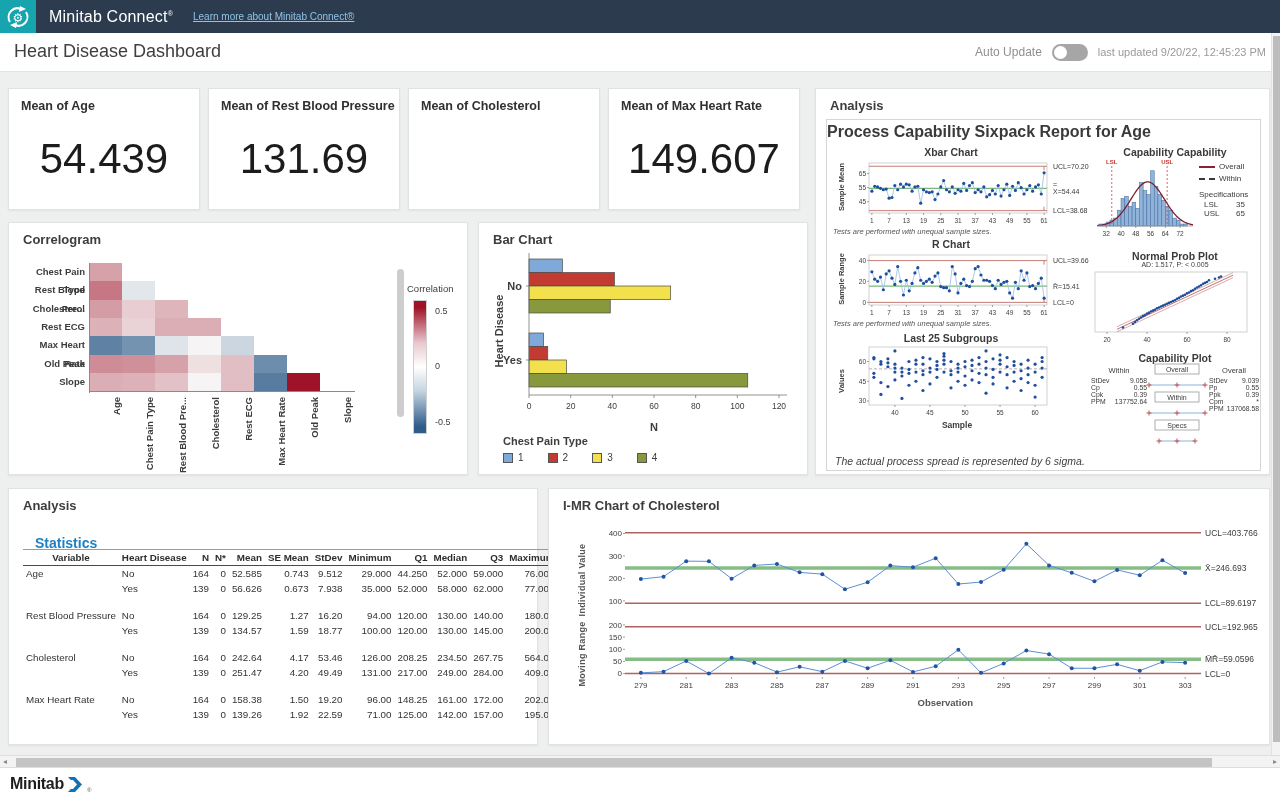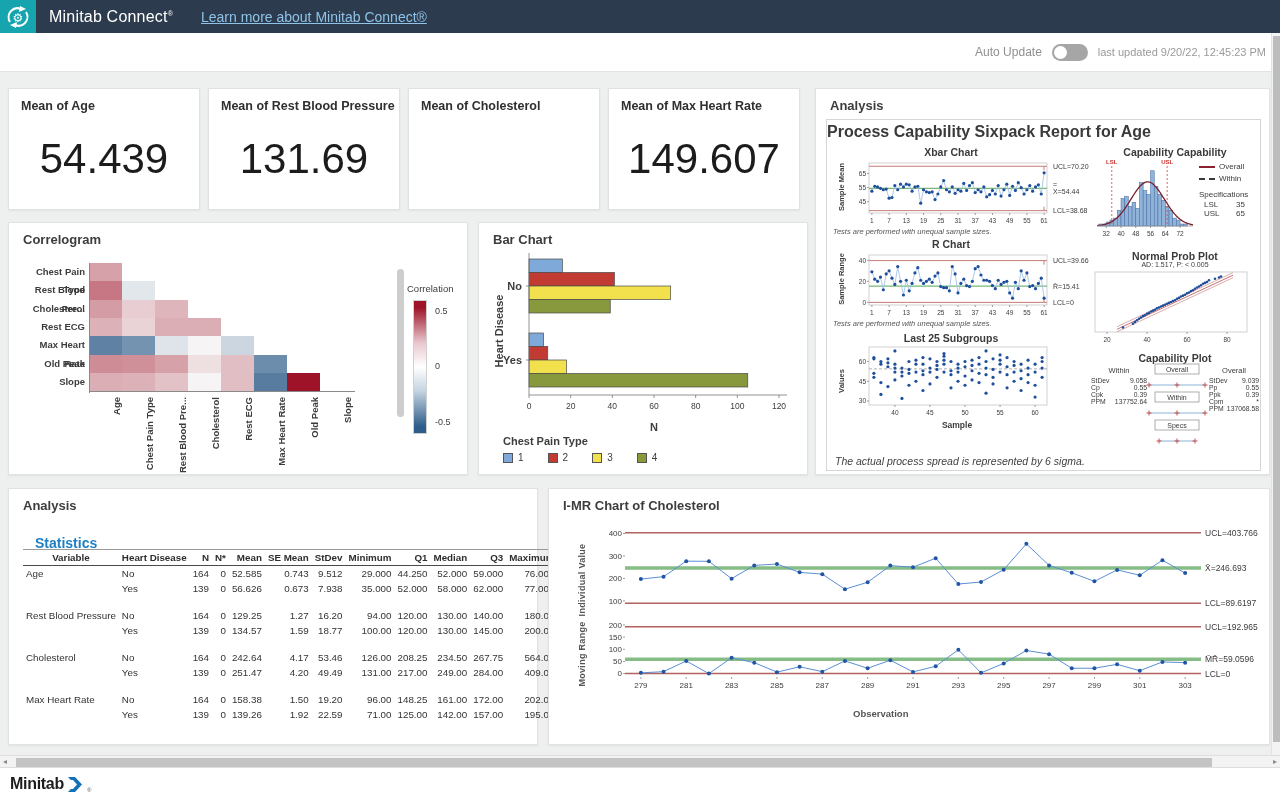--- a/index.html
+++ b/index.html
@@ -5,21 +5,21 @@
 *{box-sizing:border-box}
 body{margin:0;font-family:"Liberation Sans",sans-serif;background:#e8eaea}
 .app{position:relative;width:1280px;height:802px;background:#eef0f0;overflow:hidden}
 svg{display:block;overflow:visible}
 svg text{font-family:"Liberation Sans",sans-serif}
 
 .topnav{position:absolute;left:0;top:0;width:100%;height:33px;background:#2c3b4d;display:flex;align-items:center}
 .logo-box{width:36px;height:33px;background:#16a4ae;display:flex;align-items:center;justify-content:center;cursor:pointer}
 .brand{color:#fff;font-size:16px;margin-left:13px;font-weight:400;letter-spacing:.2px}
 .brand sup{font-size:7px}
-.learn-link{color:#8fc3e8;font-size:14px;margin-left:28px;text-decoration:underline;cursor:pointer}
+.learn-link{color:#8fc3e8;font-size:10px;margin-left:20px;text-decoration:underline;cursor:pointer}
 
 .pagehead{position:absolute;left:0;top:33px;width:100%;height:39px;background:#fff;border-bottom:1px solid #e3e3e3}
 .pagehead h1{margin:0;position:absolute;left:14px;top:8px;font-size:18px;font-weight:400;color:#3f3f3f}
 .head-right{position:absolute;right:14px;top:0;height:100%;display:flex;align-items:center;gap:10px}
 .au-label{font-size:12px;color:#8f8f8f}
 .toggle{width:36px;height:17px;border-radius:9px;background:#a6a6a6;position:relative;cursor:pointer}
 .toggle .knob{position:absolute;left:2px;top:2px;width:13px;height:13px;border-radius:50%;background:#fff}
 .updated{font-size:11px;color:#9a9a9a}
 
 .card{position:absolute;top:88px;width:192px;height:122px;background:#fff;border:1px solid #e2e2e2;box-shadow:0 1px 2px rgba(0,0,0,.06)}
@@ -93,21 +93,21 @@
 #stats-table{position:absolute;left:14px;top:60px;width:502px;border-collapse:collapse}
 #stats-table th{font-size:9.8px;font-weight:700;color:#2e2e2e;padding:2px 3px;border-top:1px solid #9a9a9a;border-bottom:1.5px solid #4a4a4a;text-align:right;white-space:nowrap}
 #stats-table th.l{text-align:center}
 #stats-table td{font-size:9.8px;color:#333;padding:2px 3px;text-align:right;white-space:nowrap}
 #stats-table td.l{text-align:left}
 #stats-table tr.gap td{padding:0;height:12px}
 
 #imr{position:absolute;left:46px;top:30px;width:664px;height:178px}
 .imr-yl{position:absolute;white-space:nowrap;font-size:9px;font-weight:700;color:#555;transform:rotate(-90deg) translateX(-50%);transform-origin:0 0;letter-spacing:.3px}
 #imr-yl1{left:28px;top:91px}#imr-yl2{left:28px;top:165px}
-.imr-xlab{position:absolute;left:304px;top:219px;width:120px;text-align:left;font-size:9.5px;font-weight:700;color:#555}
+.imr-xlab{position:absolute;left:304px;top:208px;width:120px;text-align:right;font-size:9.5px;font-weight:700;color:#555}
 
 .hscroll{position:absolute;left:0;top:755px;width:1280px;height:13px;background:#f3f3f3;border-top:1px solid #dedede;border-bottom:1px solid #dedede;cursor:pointer}
 .hthumb{position:absolute;left:16px;top:2px;width:1196px;height:9px;background:#c4c4c4}
 .harrow{position:absolute;top:1px;font-size:8px;color:#8a8a8a}
 .vscroll{position:absolute;left:1271px;top:33px;width:9px;height:722px;background:#f3f3f3;border-left:1px solid #e2e2e2;cursor:pointer}
 .vthumb{position:absolute;left:1px;top:3px;width:7px;height:706px;background:#bdbdbd}
 .footer{position:absolute;left:0;top:768px;width:100%;height:34px;background:#fff}
 .m-logo{position:absolute;left:10px;top:7px;display:flex;align-items:flex-end;gap:3px}
 .m-logo .txt{font-size:16px;font-weight:700;color:#1d1d1f;letter-spacing:-.3px}
 .m-logo sup{font-size:6px;color:#555;margin-top:1px}
@@ -127,20 +127,21 @@
           <polygon points="11,24 5,21 12,18" fill="#fff"></polygon>
           <text x="13" y="17.5" font-size="12" text-anchor="middle" fill="#fff">⚙</text>
         </svg>
       </span>
     </div>
     <div class="brand"><span>Minitab Connect</span><sup>®</sup></div>
     <a class="learn-link">Learn more about Minitab Connect®</a>
   </header>
 
   <div class="pagehead">
+    <h1>Heart Disease Dashboard</h1>
     <div class="head-right">
       <span class="au-label">Auto Update</span>
       <div class="toggle">
           <div class="knob"></div>
         </div>
       <span class="updated">last updated 9/20/22, 12:45:23 PM</span>
     </div>
   </div>
 
   <section class="card" id="card-0">

